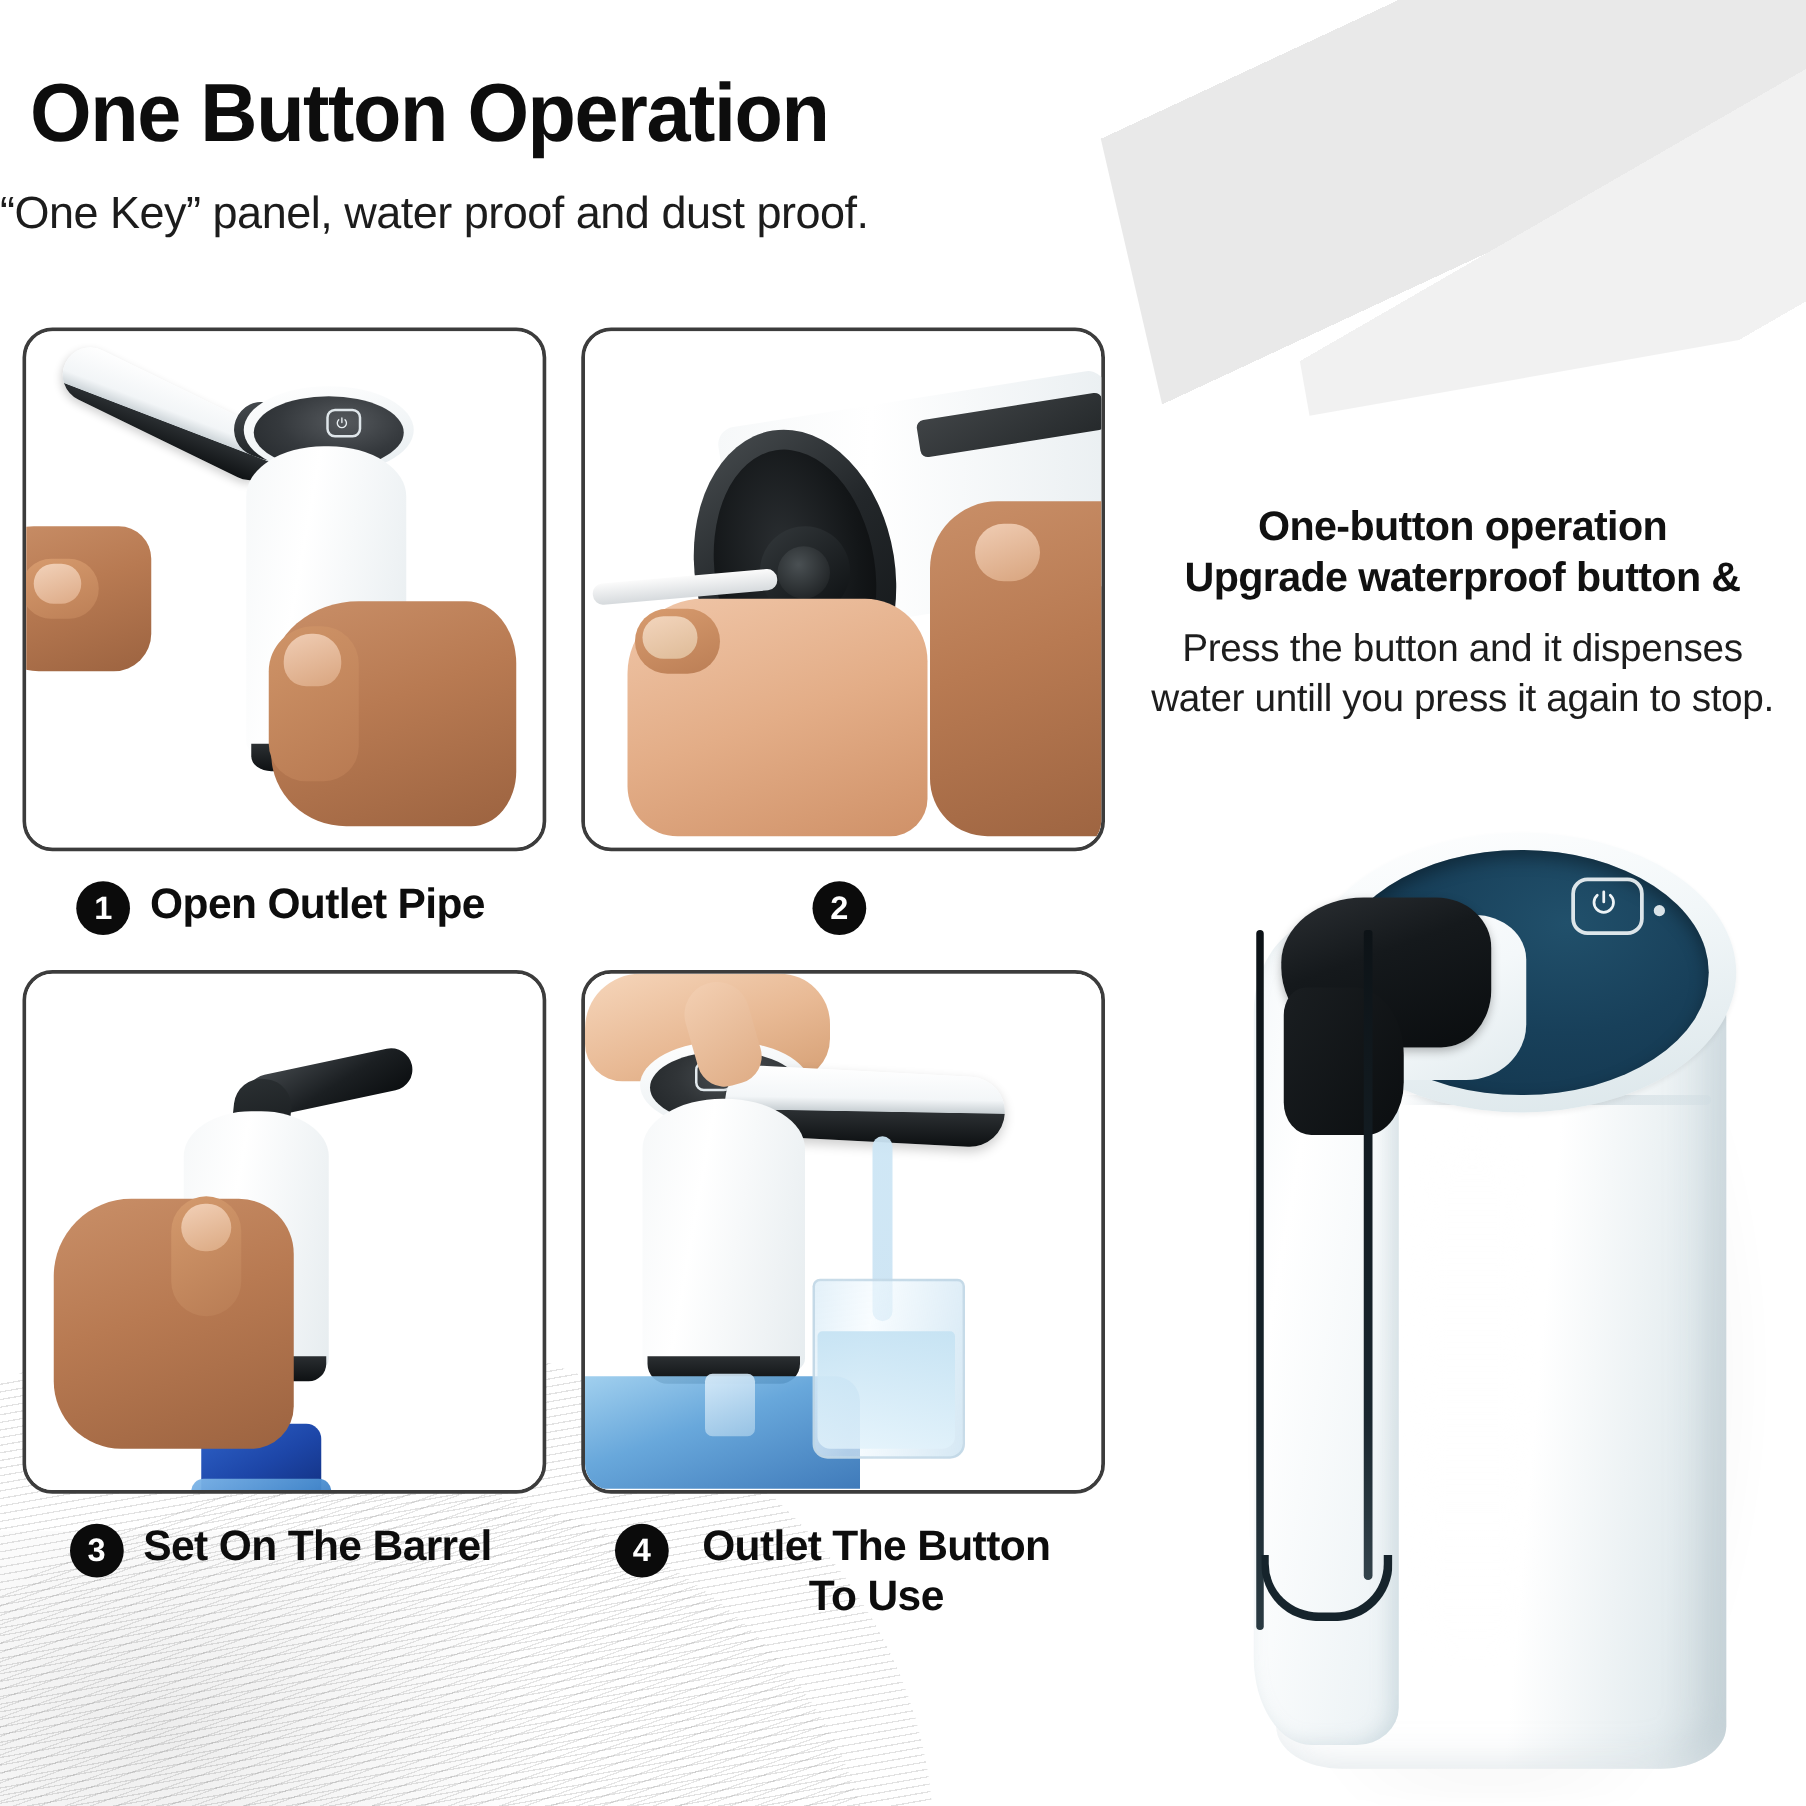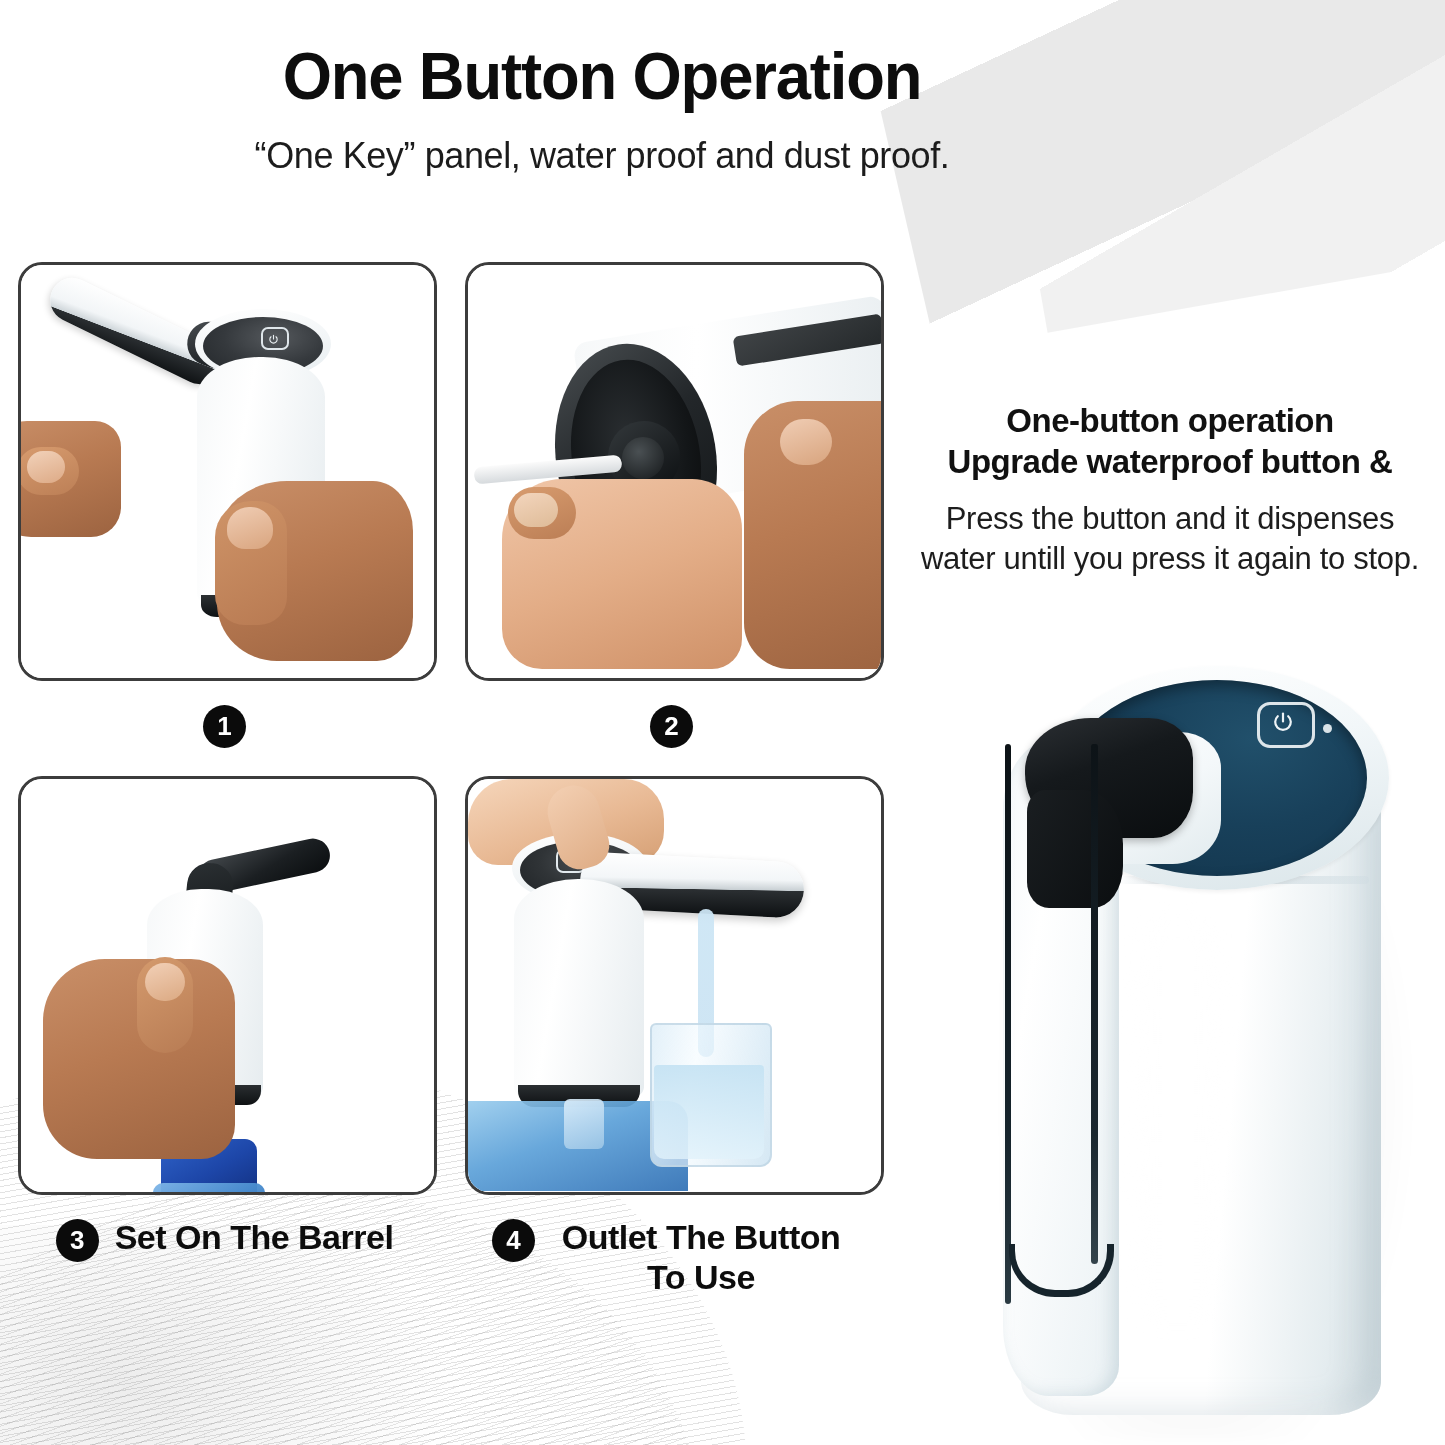--- a/index.html
+++ b/index.html
@@ -43,21 +43,21 @@
         rgba(255,255,255,0) 1px,
         rgba(255,255,255,0) 7px);
     border-radius:52% 48% 40% 60% / 58% 50% 50% 42%;
   }
   .bg-shade-bl{
     position:absolute;left:-120px;bottom:-180px;width:620px;height:400px;
     background:radial-gradient(ellipse at 40% 40%, rgba(0,0,0,.07) 0%, rgba(0,0,0,0) 62%);
   }
 
   
-  .header{position:absolute;top:1px;left:0;width:1204px;text-align:center;}
+  .header{position:absolute;top:15px;left:0;width:1204px;text-align:left;}
   .title{
     font-size:66px;font-weight:bold;color:#0d0d0d;
     letter-spacing:-1.2px;margin-top:42px;line-height:1;
     transform:scaleX(.96);
   }
   .subtitle{
     font-size:36px;color:#1c1c1c;font-weight:400;
     margin-top:26px;letter-spacing:-.4px;
   }
 
@@ -333,20 +333,21 @@
             </div>
             <div class="dev-white p1-dev"></div>
             <div class="p1-base"></div>
             <div class="hand p1-hand"></div>
             <div class="hand p1-thumb"></div>
             <div class="p1-nail"></div>
           </div>
         </div>
         <div class="caption">
           <div class="badge">1</div>
+          <div class="caption-text">Open Outlet Pipe</div>
         </div>
       </div>
 
       <div class="step">
         <div class="frame">
           <div class="photo">
             <div class="dev-white p2-dev"></div>
             <div class="p2-label"></div>
             <div class="p2-capout"></div>
             <div class="p2-capin"></div>

